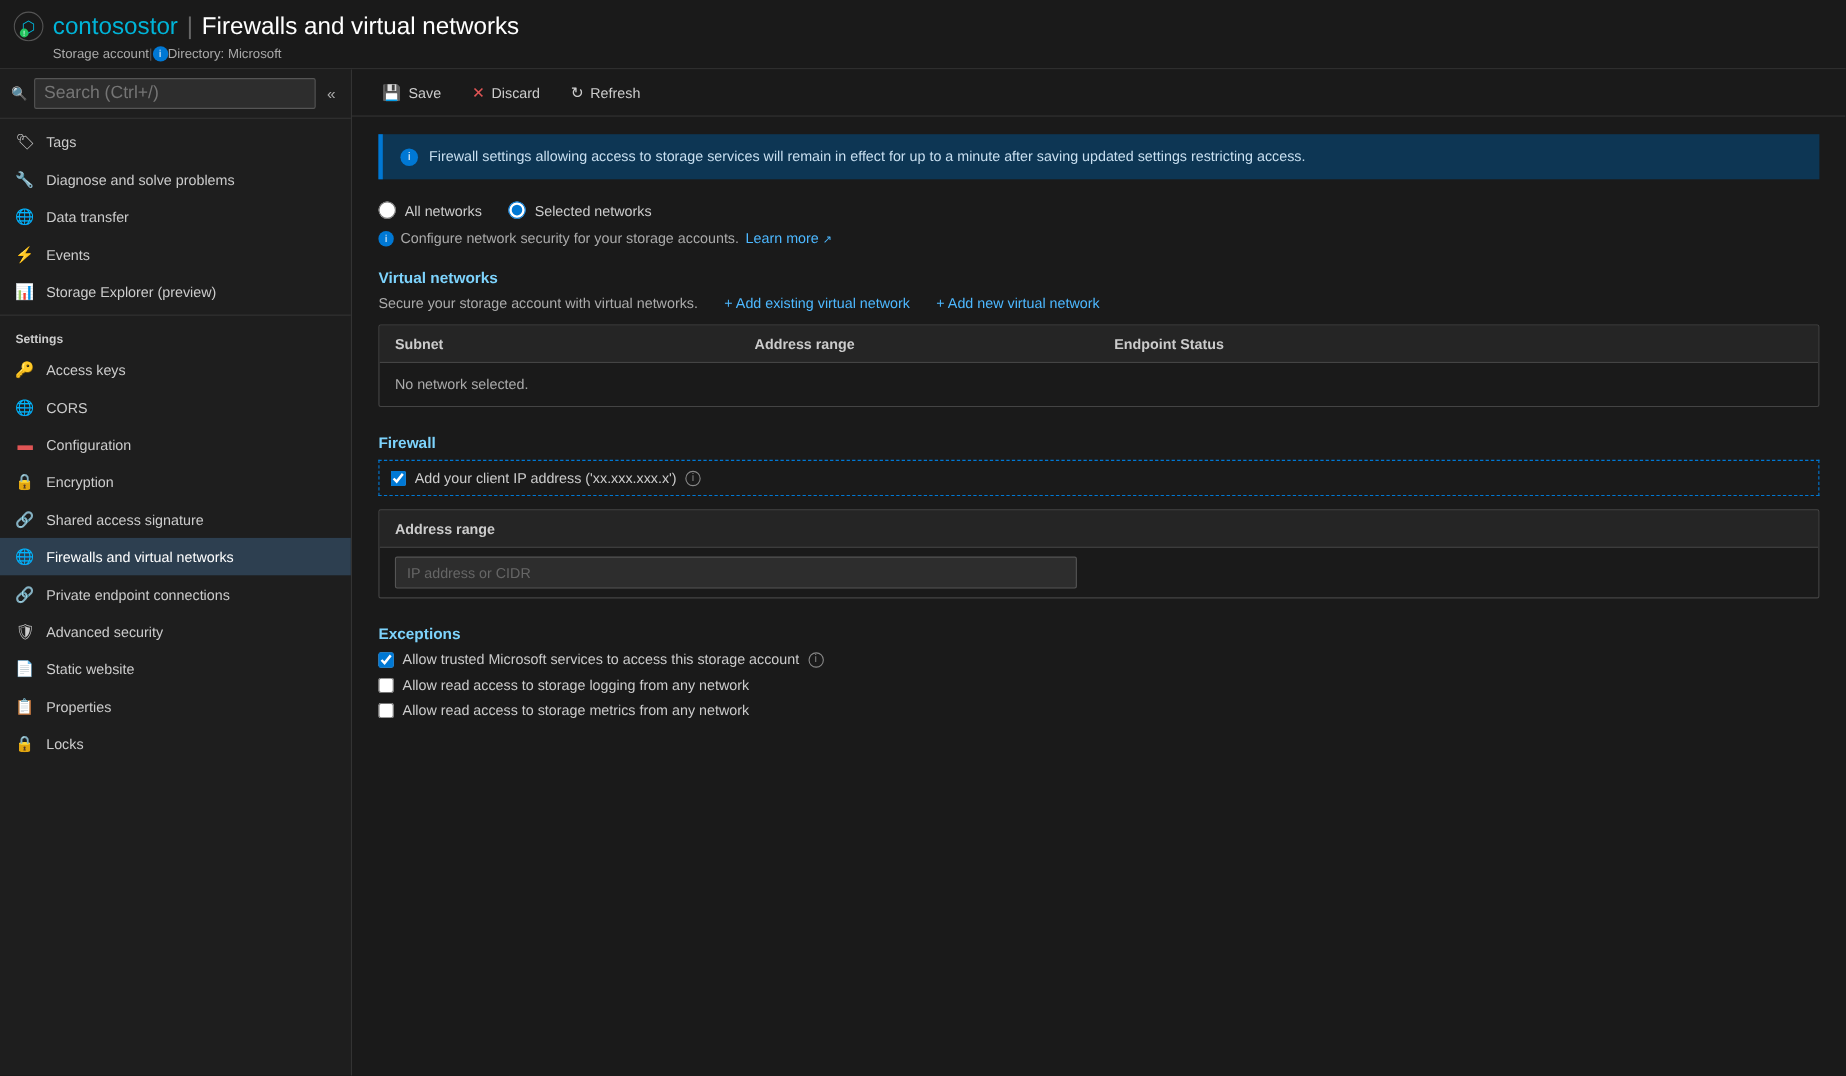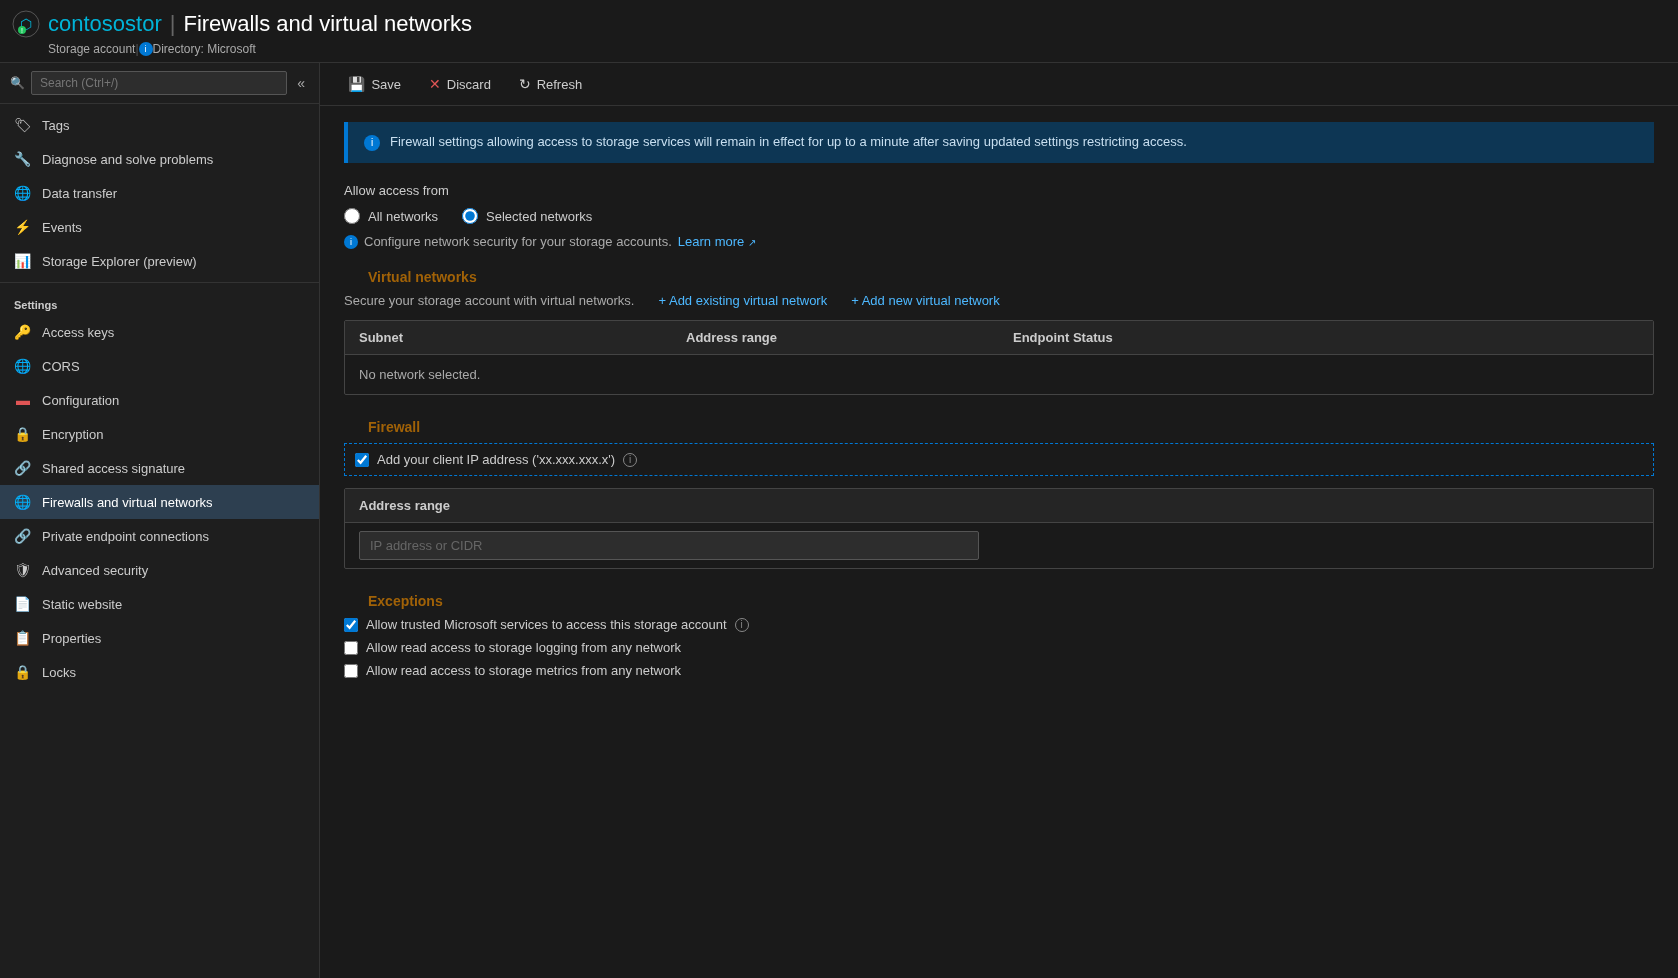--- a/index.html
+++ b/index.html
@@ -191,23 +191,22 @@
       font-size: 10px;
       text-align: center;
       line-height: 16px;
       flex-shrink: 0;
       margin-top: 1px;
     }
     
     .section-title {
       font-size: 14px;
       font-weight: 600;
-      color: #a16207;
+      color: #7dd3fc;
       margin-bottom: 8px;
-      margin-left: 24px;
     }
     
     .allow-from-section { margin-bottom: 16px; }
     .allow-from-label {
       font-size: 13px;
       color: #cccccc;
       margin-bottom: 10px;
     }
     .radio-group {
       display: flex;
@@ -404,21 +403,21 @@
     <span class="info-icon" style="display:inline-block;width:14px;height:14px;background:#0078d4;border-radius:50%;color:white;font-size:9px;text-align:center;line-height:14px;">i</span>
     <span>Directory: Microsoft</span>
   </div>
 </div>
 
 <div class="main-layout">
 
   <div class="sidebar">
     <div class="sidebar-search">
       <span style="color:#aaa;font-size:12px;">🔍</span>
-      <input type="text" style="background: rgb(45, 45, 45); border: 1px solid rgb(85, 85, 85); color: #84cc16; font-size: 12px; padding: 4px 8px; flex: 1 1 0%; outline: none; border-radius: 2px;" placeholder="Search (Ctrl+/)">
+      <input type="text" style="background: rgb(45, 45, 45); border: 1px solid rgb(85, 85, 85); color: #84cc16; font-size: 16px; padding: 4px 8px; flex: 1 1 0%; outline: none; border-radius: 2px;" placeholder="Search (Ctrl+/)">
       <span class="collapse-btn">«</span>
     </div>
     <div class="sidebar-scroll">
 
       <div class="nav-item">
         <span class="icon">🏷</span>
         <span>Tags</span>
       </div>
       <div class="nav-item">
         <span class="icon">🔧</span>
@@ -505,21 +504,20 @@
     </div>
 
     <div class="page-content">
 
       <div class="info-banner">
         <span class="info-icon">i</span>
         <span>Firewall settings allowing access to storage services will remain in effect for up to a minute after saving updated settings restricting access.</span>
       </div>
 
       <div class="allow-from-section">
-        <div class="allow-from-label">Allow access from</div>
         <div class="radio-group">
           <div class="radio-option">
             <input type="radio" name="access-from" id="all-networks" style="">
             <label for="all-networks">All networks</label>
           </div>
           <div class="radio-option">
             <input type="radio" name="access-from" id="selected-networks" checked="" style="">
             <label for="selected-networks">Selected networks</label>
           </div>
         </div>

